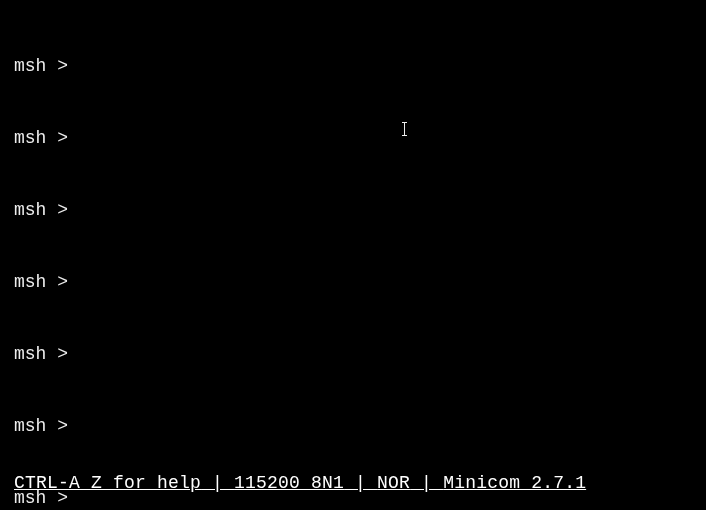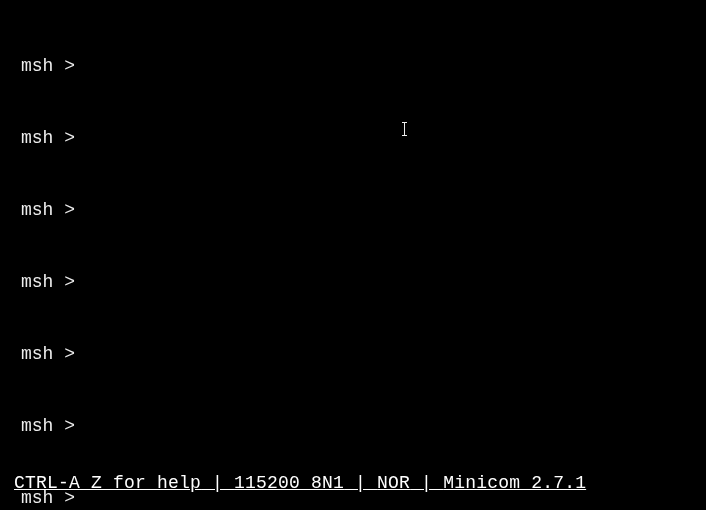--- a/index.html
+++ b/index.html
@@ -18,21 +18,20 @@
       position: relative;
     }
     .terminal {
       padding: 6px 14px 0 14px;
       line-height: 24px;
       white-space: pre;
     }
     .prompt-line {
       display: block;
       height: 24px;
-      margin-left: 7px;
     }
     .prompt-shell {
       color: #eeeeee;
     }
     .prompt-caret {
       color: #eeeeee;
     }
     .status-bar {
       position: absolute;
       bottom: 17px;

